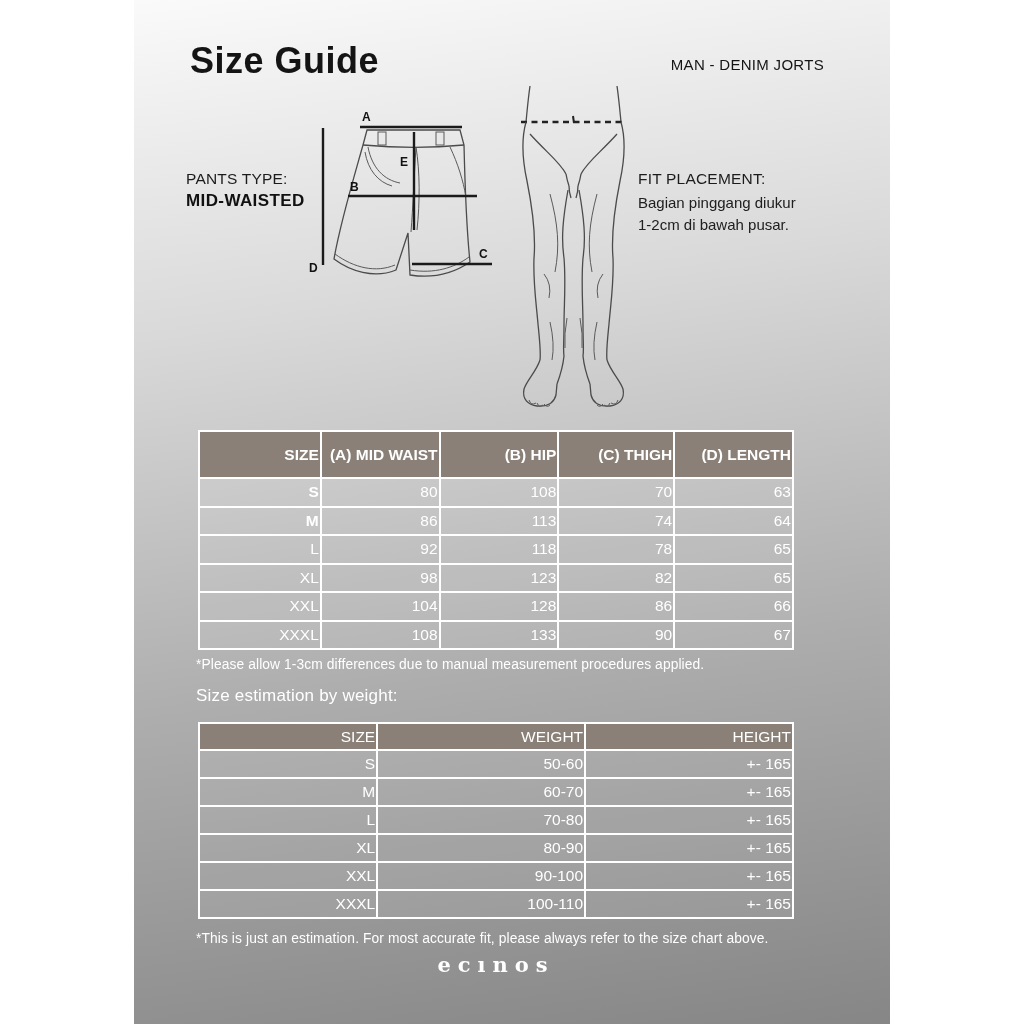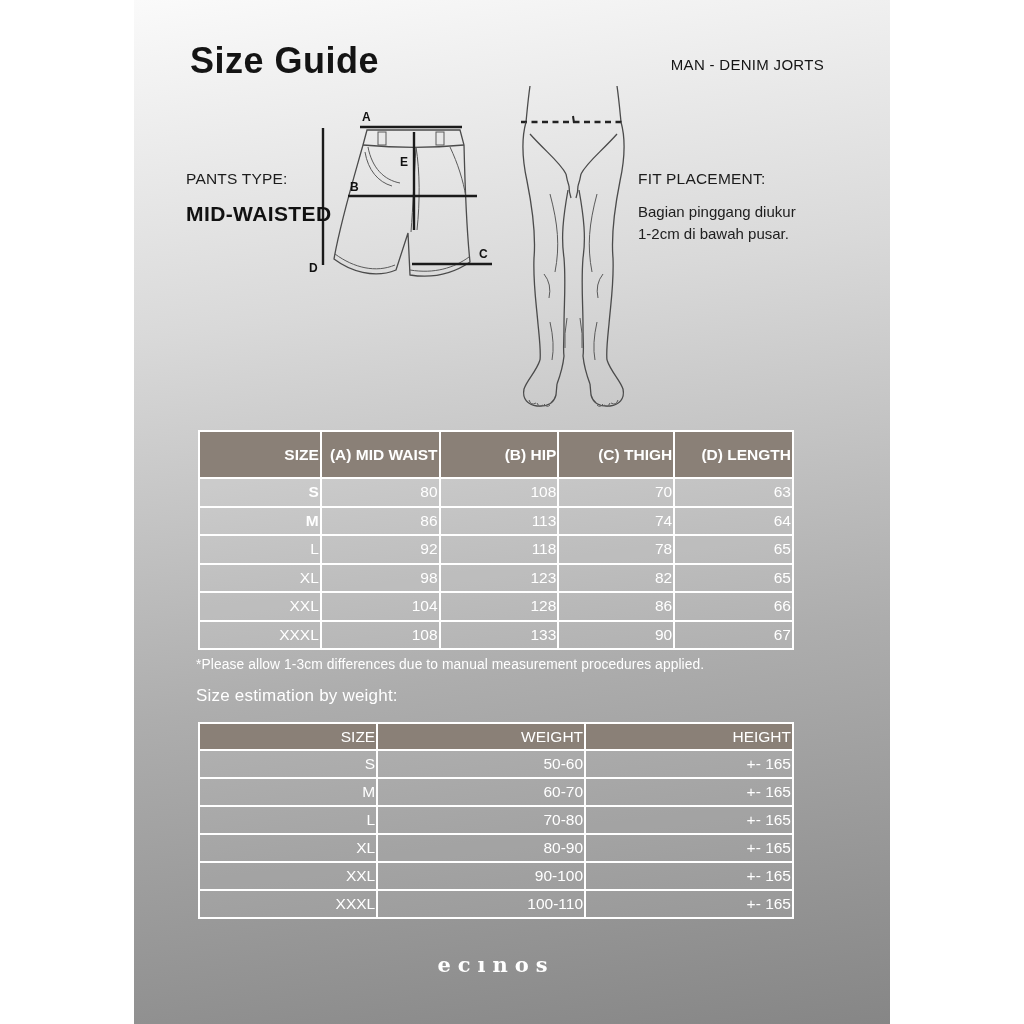--- a/index.html
+++ b/index.html
@@ -17,22 +17,22 @@
     position:absolute;left:56px;top:40px;
     font-size:36px;font-weight:600;letter-spacing:.5px;color:#141414;
   }
   .category{
     position:absolute;left:460px;top:56px;width:230px;
     font-size:15px;font-weight:400;letter-spacing:.3px;color:#141414;text-align:right;
   }
   .pants-type{position:absolute;left:52px;top:170px;}
   .fit-placement{position:absolute;left:504px;top:170px;width:200px;}
   .block-label{font-size:15.5px;color:#1c1c1c;letter-spacing:.2px;}
-  .block-value{font-size:21px;font-weight:700;letter-spacing:.4px;margin-top:14px;color:#111;}
-  .fit-desc{margin-top:13px;font-size:15px;line-height:22px;color:#202020;}
+  .block-value{font-size:17px;font-weight:700;letter-spacing:.4px;margin-top:3px;color:#111;}
+  .fit-desc{margin-top:4px;font-size:15px;line-height:22px;color:#202020;}
   .fig{position:absolute;}
   .fig svg{display:block;}
 
   table{border-collapse:collapse;table-layout:fixed;position:absolute;}
   .tbl1{left:64px;top:430px;width:596px;}
   .tbl2{left:64px;top:722px;width:596px;}
   th,td{
     border:2px solid #ffffff;text-align:right;vertical-align:middle;
     color:#ffffff;white-space:nowrap;overflow:hidden;
   }
@@ -253,16 +253,17 @@
         <td>+- 165</td>
       </tr>
       <tr>
         <td>XXXL</td>
         <td>100-110</td>
         <td>+- 165</td>
       </tr>
     </tbody>
   </table>
 
+  <div class="note note2">*This is just an estimation. For most accurate fit, please always refer to the size chart above.</div>
 
   <div class="brand">ecınos</div>
 
 </div>
 
 </body></html>

